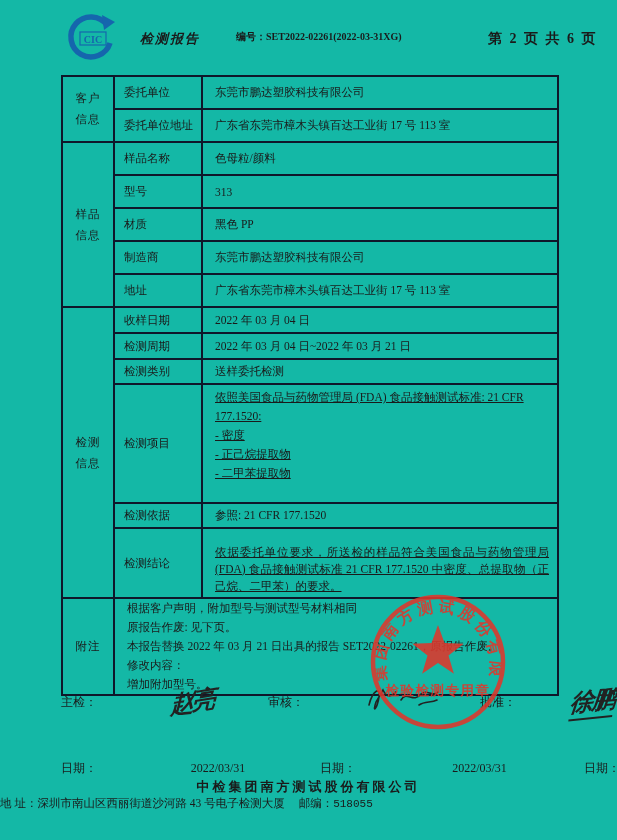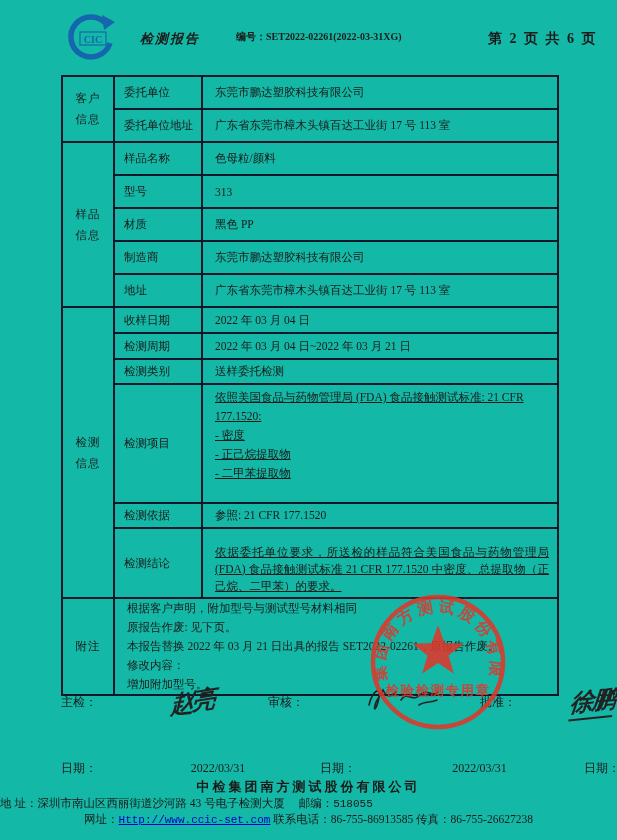--- a/index.html
+++ b/index.html
@@ -178,19 +178,14 @@
     <div>日期：</div>
     <div class="date-val">2022/03/31</div>
     <div>日期：</div>
     <div class="date-val">2022/03/31</div>
   </div>
 
   <div class="f-company">中检集团南方测试股份有限公司</div>
   <div class="f-addr">
     <span>地  址：</span><span>深圳市南山区西丽街道沙河路 43 号电子检测大厦</span><span class="gap"></span><span>邮编：</span><span class="mono">518055</span>
   </div>
-  <div class="f-web">
-    <span>网址：</span><a href="#" class="link mono">Http://www.ccic-set.com</a>
-    <span>联系电话：</span><span>86-755-86913585</span>
-    <span>传真：</span><span>86-755-26627238</span>
-  </div>
 
 </div>
 
 </body></html>

